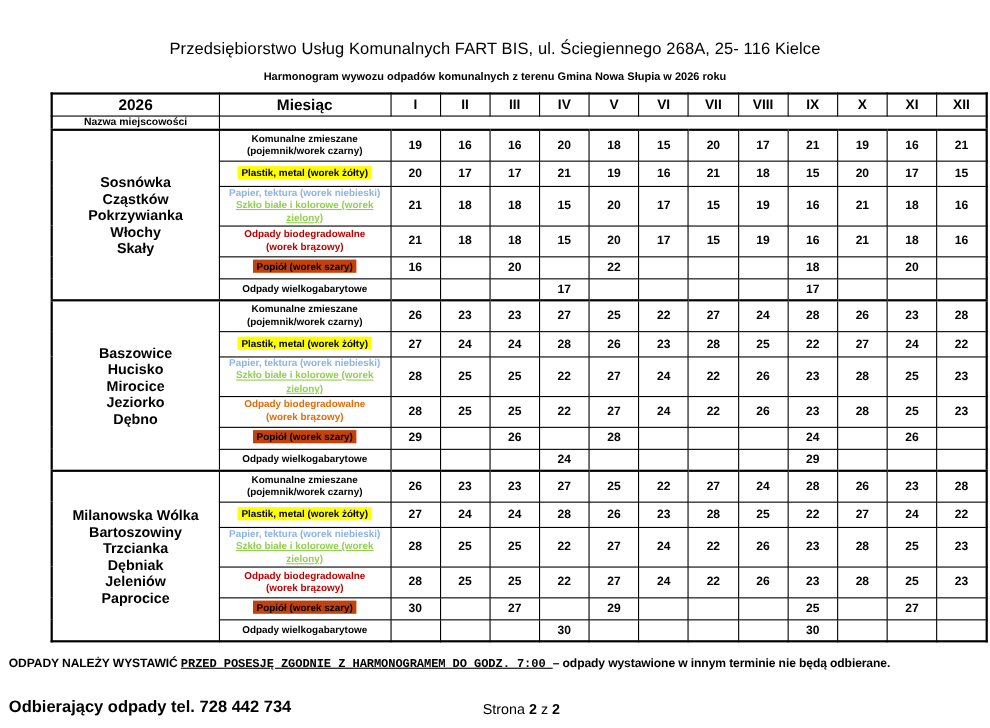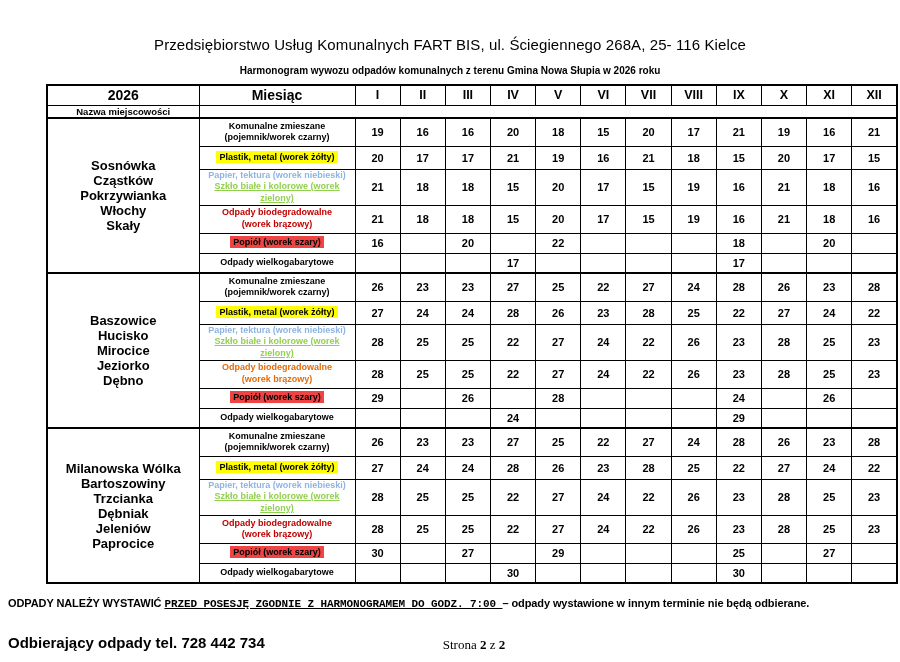--- a/index.html
+++ b/index.html
@@ -29,21 +29,21 @@
   tr.hdr { height:20px; }
   .h-year  { font-size:14px; font-weight:700; }
   .h-month { font-size:12.5px; font-weight:700; }
   tr.nazwa { height:13px; }
   .nazwa-cell { font-size:9.5px; font-weight:700; }
   tr.r0 { height:28px; } tr.r1 { height:23px; } tr.r2 { height:36px; }
   tr.r3 { height:28px; } tr.r4 { height:20px; } tr.r5 { height:20px; }
   tr.sec-start td { border-top:2px solid #000; }
   .waste { font-size:9px; font-weight:700; line-height:1.3; }
   .hl-yellow { background:#FFFF00; padding:1px 3px; }
-  .hl-gray   { background:#ef4444; padding:1px 3px; }
+  .hl-gray   { background:#c2410c; padding:1px 3px; }
   .waste-two {
     display:flex; flex-direction:column; justify-content:space-evenly;
     align-items:center; height:100%;
   }
   .paper-line { color:#8DB4E2; }
   .glass-line { color:#92D050;text-decoration:underline; }
   .num { font-size:11px; font-weight:700; }
   .villages {
     display:flex; flex-direction:column; justify-content:space-around;
     height:100%; font-size:13px; font-weight:700;
@@ -53,21 +53,21 @@
     position:absolute; top:597px; left:8px; width:886px;
     font-size:11px; font-weight:700; white-space:nowrap; letter-spacing:-0.1px;
   }
   .note .u { text-decoration:underline;font-family:Liberation Mono, monospace; }
   .phone {
     position:absolute; top:634px; left:8px;
     font-size:15px; font-weight:700;
   }
   .pagenum {
     position:absolute; top:637px; left:0; width:100%; text-align:center;
-    font-family:Liberation Serif, serif; font-size:13px; font-weight:400;padding-left:48px;
+    font-family:Liberation Sans, sans-serif; font-size:13px; font-weight:400;padding-left:48px;
   }
   .pagenum b { font-weight:700; }
 </style>
 </head>
 <body>
 
 <div class="page">
 
   <div class="title">Przedsiębiorstwo Usług Komunalnych FART BIS, ul. Ściegiennego 268A, 25- 116 Kielce</div>
 

